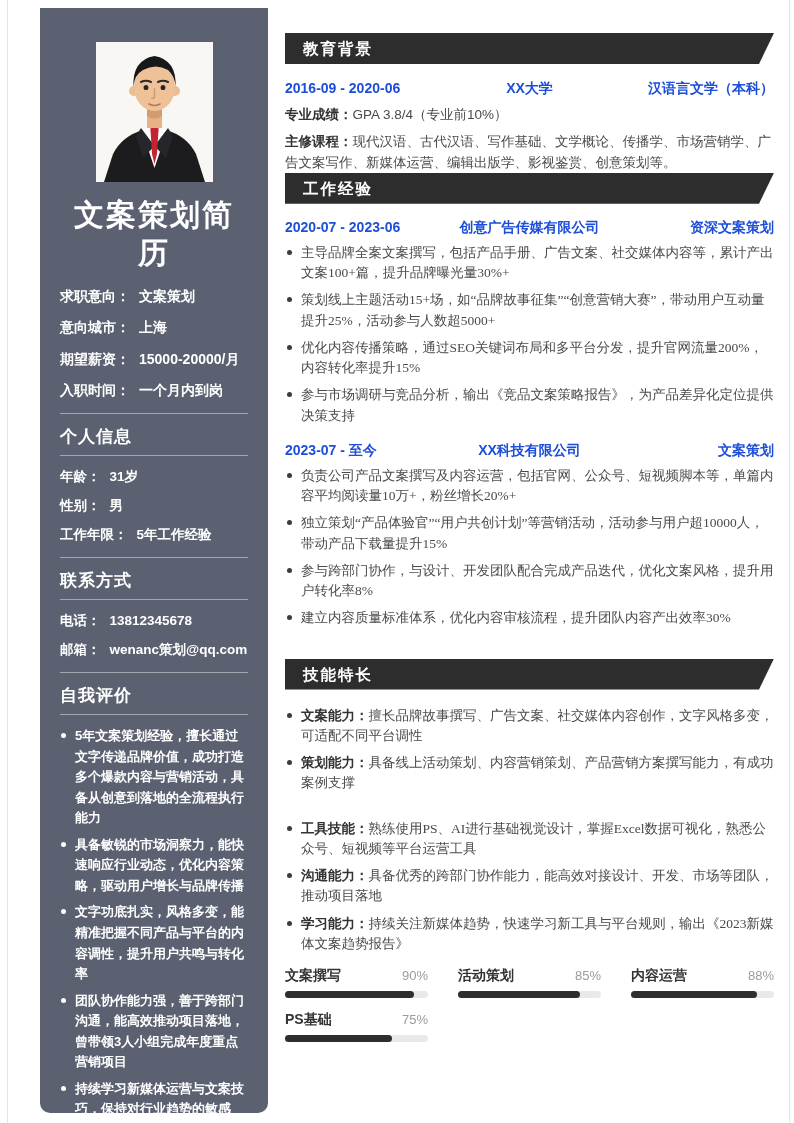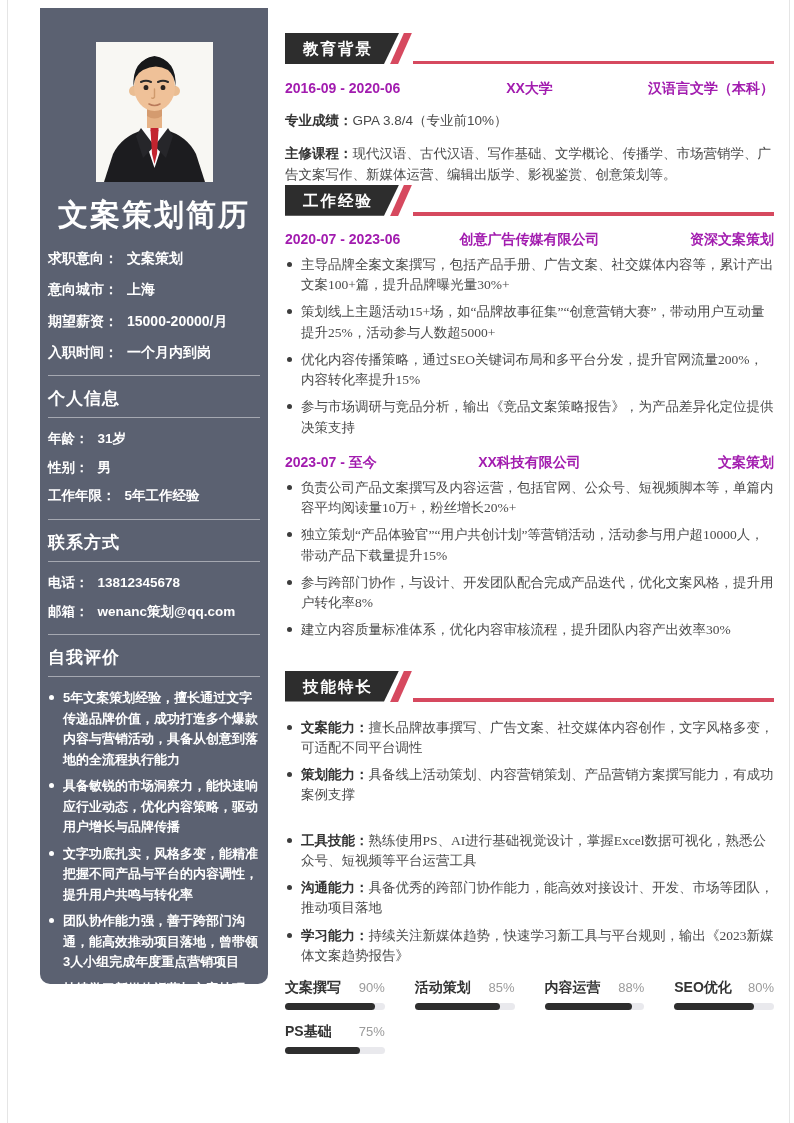--- a/index.html
+++ b/index.html
@@ -2,22 +2,22 @@
 <html lang="zh"><head>
 <meta charset="utf-8">
 <style>
   * { margin:0; padding:0; box-sizing:border-box; }
   html,body { width:794px; height:1123px; background:#ffffff; overflow:hidden;
     font-family:"Liberation Sans","DejaVu Sans",sans-serif; }
   .page-frame { position:absolute; left:7px; top:0; width:783px; height:1123px;
     border-left:1px solid #e5e5e5; border-right:1px solid #e5e5e5; background:#fff; }
 
   
-  .sidebar { position:absolute; left:32px; top:8px; width:228px; height:976px;
-    background:#5b6171; border-radius:0 0 10px 10px; color:#fff; padding:0 8px; }
+  .sidebar { position:absolute; left:32px; top:8px; width:228px; height:1105px;
+    background:#5b6171; border-radius:0 0 10px 10px; color:#fff; padding:0 20px; }
   .photo-box { width:117px; height:140px; margin:34px auto 0; background:#f8f7f3;
     overflow:hidden; }
   .side-title { margin-top:14px; text-align:center; font-size:30px; font-weight:700;
     letter-spacing:2px; line-height:1.27; color:#fff; }
   .intent { margin-top:14px; }
   .side-row { display:flex; margin-bottom:11px; font-size:14px; line-height:1.45; }
   .side-row .lbl { font-weight:700; white-space:nowrap; margin-right:9px; }
   .side-row .val { font-weight:700; }
   .side-div { border:none; border-top:1px solid rgba(255,255,255,.45); margin-top:13px; }
   .side-h { margin-top:11px; font-size:17px; font-weight:700; letter-spacing:1px; }
@@ -25,51 +25,51 @@
   .side-rows .side-row { margin-bottom:9px; font-size:13.5px; }
   .side-rows .side-row .val { font-weight:600; }
   .side-ul { list-style:none; margin-top:2px; }
   .side-ul li { position:relative; padding-left:15px; font-size:13px; line-height:1.58;
     font-weight:600; margin-bottom:6px; }
   .side-ul li::before { content:""; position:absolute; left:1px; top:7px; width:5px; height:5px;
     border-radius:50%; background:#ffffff; }
 
   
   .main { position:absolute; left:277px; top:8px; width:489px; color:#444; }
-  .ribbon { display:flex; height:31px; margin-top:0; }
+  .ribbon { display:flex; height:31px; margin-top:0;flex-direction:column; }
   .rb-title { background:#2d2d2d; color:#fff; font-size:15.5px; font-weight:700;
     letter-spacing:2px; line-height:31px; padding:0 26px 0 18px;
     clip-path:polygon(0 0,100% 0,calc(100% - 15px) 100%,0 100%); }
   .rb-stripe { width:8px; height:31px; background:#d6495f; transform:skewX(-24deg);
     transform-origin:50% 50%; margin-left:-2px; }
   .rb-line { flex:1; align-self:flex-end; height:3.5px; background:#d6495f; margin-left:8px; }
 
   .sec-edu .ribbon { margin-top:25px; }
-  .meta-row { display:flex; margin-top:16px; font-size:14px; font-weight:700; color:#a21caf; }
+  .meta-row { display:flex; margin-top:16px; font-size:14px; font-weight:700; color:#1d4ed8; }
   .meta-row .m-l { flex:1.1; text-align:left; }
   .meta-row .m-c { flex:1.2; text-align:center; }
   .meta-row .m-r { flex:1.1; text-align:right; }
-  .inline-p { margin-top:13px; font-size:13.5px; line-height:1.5; color:#4a4a4a; }
+  .inline-p { margin-top:7px; font-size:13.5px; line-height:1.5; color:#4a4a4a; }
   .inline-p strong { color:#333; font-weight:700; }
 
   .sec-work .ribbon { }
   .job-meta { margin-top:15px; }
   .job-meta.second { margin-top:16px; }
   .main-ul { list-style:none; margin-top:6px;font-family:Liberation Serif, serif; }
   .main-ul li { position:relative; padding-left:16px; font-size:13.5px; line-height:1.5;
     color:#4a4a4a; margin-bottom:7px; }
   .main-ul li::before { content:""; position:absolute; left:2px; top:7px; width:5px; height:5px;
     border-radius:50%; background:#3c3c3c; }
   .main-ul li strong { color:#333; font-weight:700; }
   .main-ul li.gap-after { margin-bottom:25px; }
 
   .sec-skills .ribbon { margin-top:30px; }
   .sec-skills .main-ul { margin-top:16px; }
 
-  .bars { display:grid; grid-template-columns:1fr 1fr 1fr 1fr; column-gap:30px; row-gap:13px;
+  .bars { display:grid; grid-template-columns:1fr 1fr 1fr; column-gap:30px; row-gap:13px;
     margin-top:13px; }
   .bar-item .bar-head { display:flex; justify-content:space-between; align-items:baseline; }
   .bar-name { font-size:14px; font-weight:700; color:#333; }
   .bar-pct { font-size:13px; color:#9b9b9b; }
   .bar-track { margin-top:6px; height:7px; background:#e9e9ed; border-radius:4px; }
   .bar-fill { height:7px; background:#2e2e2e; border-radius:4px; }
 </style>
 </head>
 <body>
 
@@ -269,29 +269,20 @@
           <div class="bar-head">
               <span class="bar-name">内容运营</span>
               <span class="bar-pct">88%</span>
             </div>
           <div class="bar-track">
               <div class="bar-fill" style="width: 88%;"></div>
             </div>
         </div>
         <div class="bar-item">
           <div class="bar-head">
-              <span class="bar-name">SEO优化</span>
-              <span class="bar-pct">80%</span>
-            </div>
-          <div class="bar-track">
-              <div class="bar-fill" style="width: 80%;"></div>
-            </div>
-        </div>
-        <div class="bar-item">
-          <div class="bar-head">
               <span class="bar-name">PS基础</span>
               <span class="bar-pct">75%</span>
             </div>
           <div class="bar-track">
               <div class="bar-fill" style="width: 75%;"></div>
             </div>
         </div>
       </div>
     </section>
 

